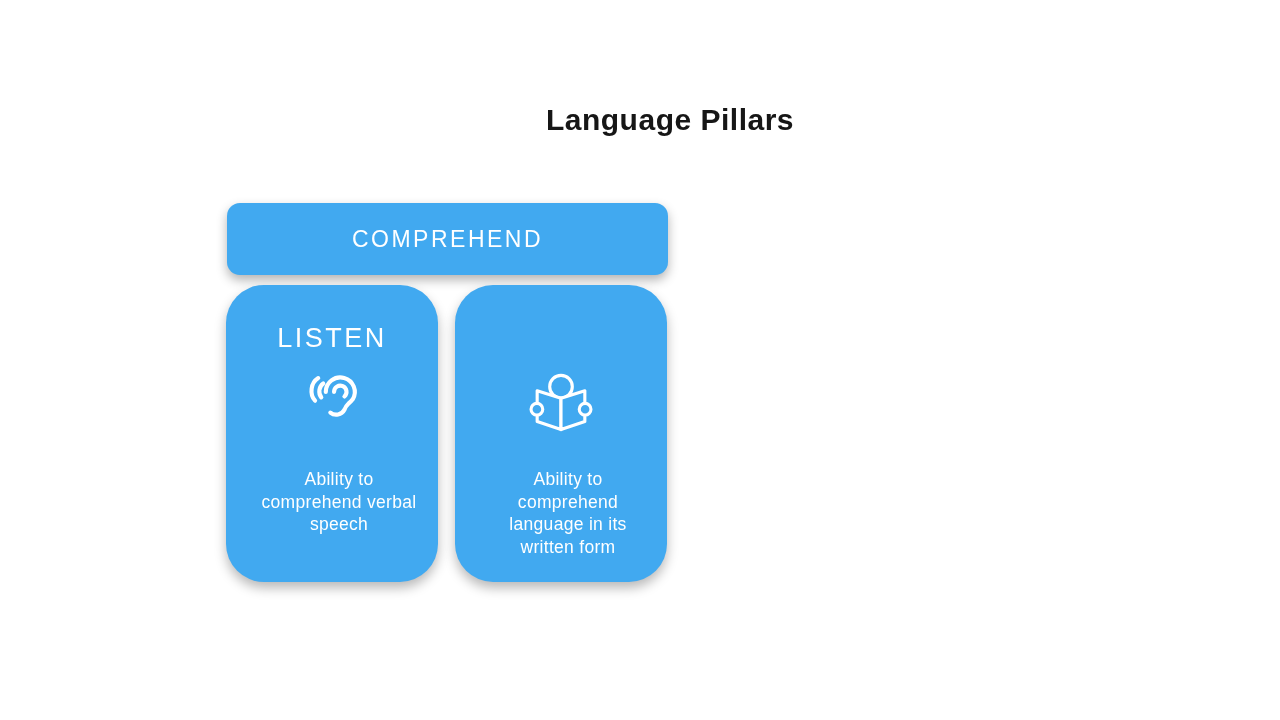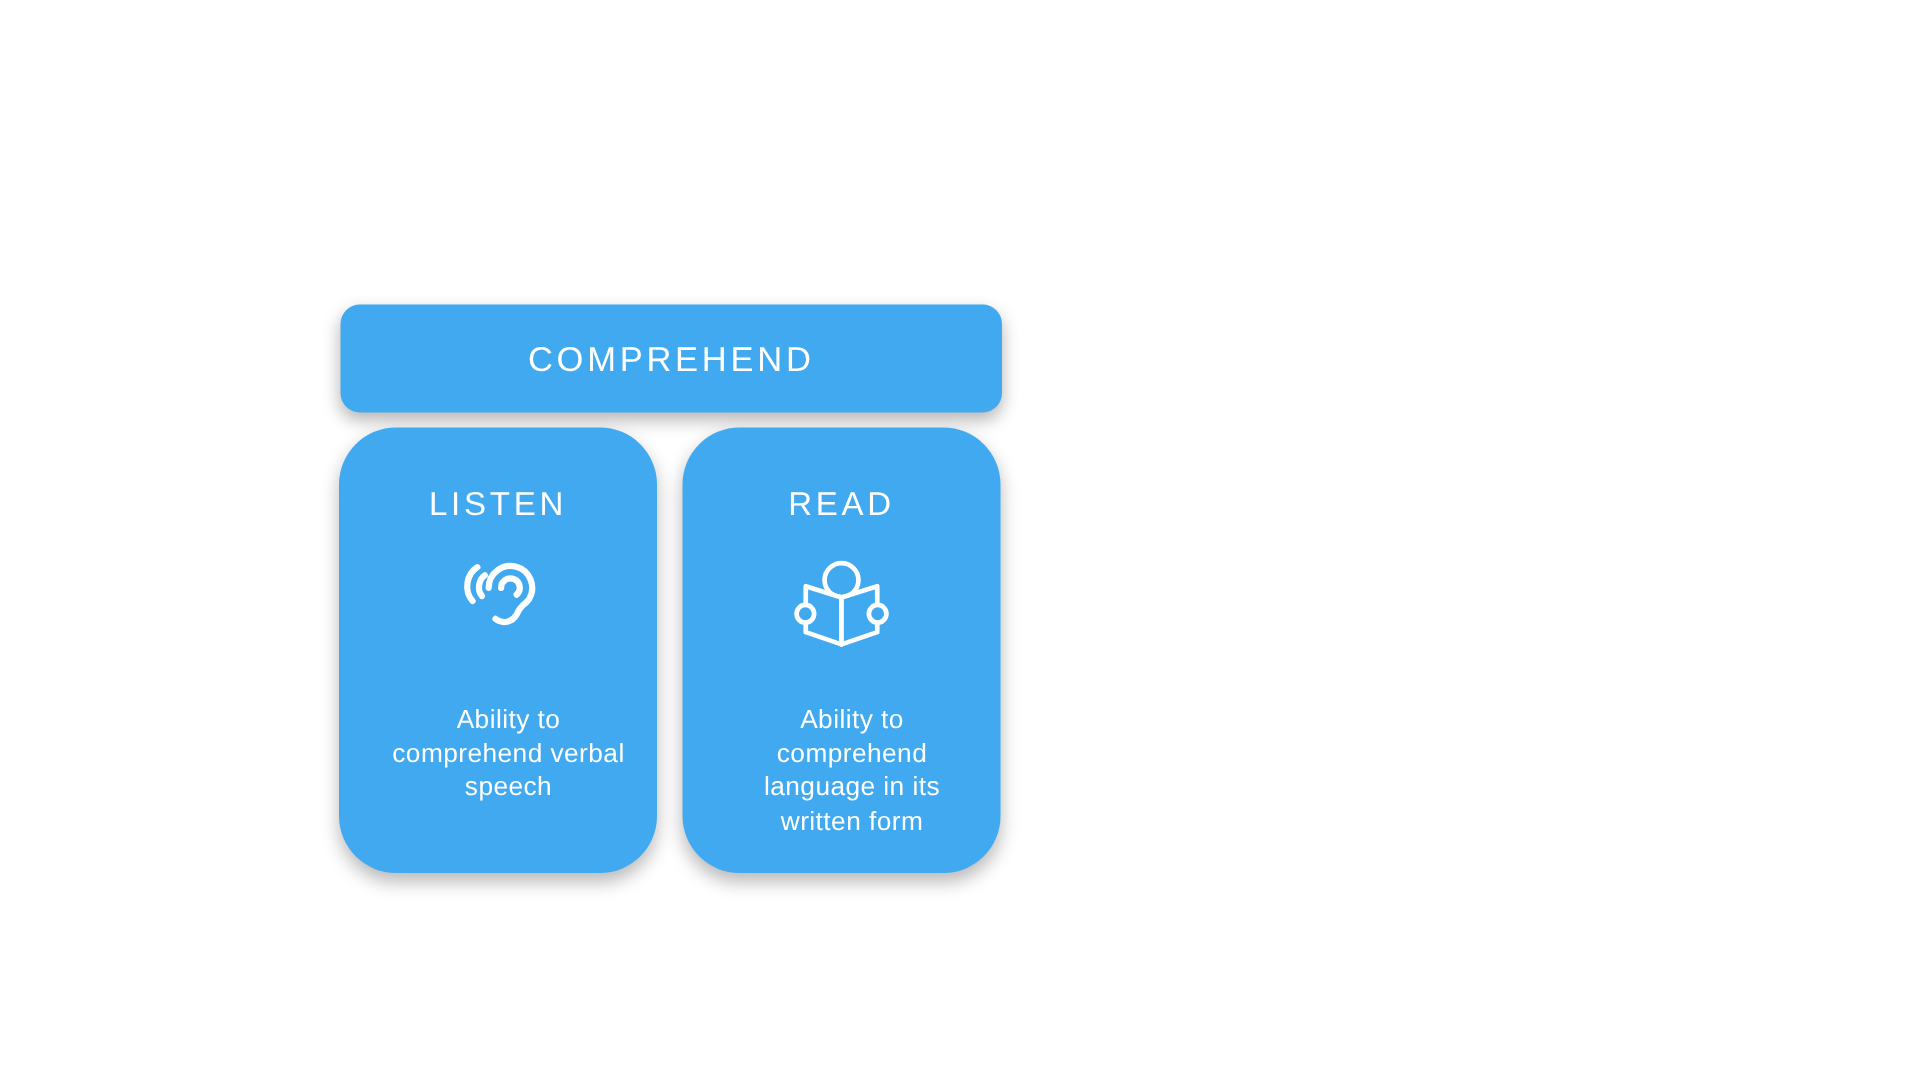--- a/index.html
+++ b/index.html
@@ -56,21 +56,21 @@
   }
   .card-listen { left: 226px; }
   .card-read  { left: 455px; }
   .card-label {
     position: absolute;
     top: 38px;
     left: 0;
     width: 100%;
     text-align: center;
     color: #ffffff;
-    font-size: 22px;
+    font-size: 27px;
     font-weight: 400;
     letter-spacing: 2.5px;
   }
   .card-icon {
     position: absolute;
     top: 84px;
     left: 0;
     width: 100%;
     display: flex;
     justify-content: center;
@@ -87,20 +87,21 @@
     white-space: pre-line;
     text-align: center;
   }
   svg { display: block; }
 </style>
 </head>
 <body style="background: rgb(255, 255, 255);">
 
 <div class="slide">
 
+  <div class="page-title" style="color: rgb(22, 22, 22);">Language Pillars</div>
 
   <div class="header-bar">
     <span class="header-bar-label">COMPREHEND</span>
   </div>
 
   <div class="pillar-card card-listen">
     <div class="card-label">LISTEN</div>
     <div class="card-icon">
       <svg width="58" height="52" viewBox="0 0 56 50" fill="none" stroke="#ffffff" stroke-width="4" stroke-linecap="round" stroke-linejoin="round">
         <g transform="rotate(8 16 21)">
@@ -110,21 +111,20 @@
         <path d="M22 22 a14 14 0 1 1 26 7.2 a20 20 0 0 1 -4 4 a16 16 0 0 0 -4 6 a9 9 0 0 1 -13.6 2.8"></path>
         <path d="M30 22 a6 6 0 1 1 10 4.4"></path>
       </svg>
     </div>
     <div class="card-desc">Ability to
 comprehend verbal
 speech</div>
   </div>
 
   <div class="pillar-card card-read">
-    <div class="card-label">READ</div>
     <div class="card-icon">
       <svg width="66" height="64" viewBox="0 0 48 47" fill="none" stroke="#ffffff" stroke-width="2.3" stroke-linecap="round" stroke-linejoin="round">
         <circle cx="24" cy="13" r="8.3"></circle>
         <path class="book-page" d="M24 21.5 L6.5 16 L6.5 38.5 L24 44.5 Z" fill="#41A9F0"></path>
         <path class="book-page" d="M24 21.5 L41.5 16 L41.5 38.5 L24 44.5 Z" fill="#41A9F0"></path>
         <circle class="hand-circle" cx="6.3" cy="29.5" r="4.3" fill="#41A9F0"></circle>
         <circle class="hand-circle" cx="41.7" cy="29.5" r="4.3" fill="#41A9F0"></circle>
       </svg>
     </div>
     <div class="card-desc">Ability to

